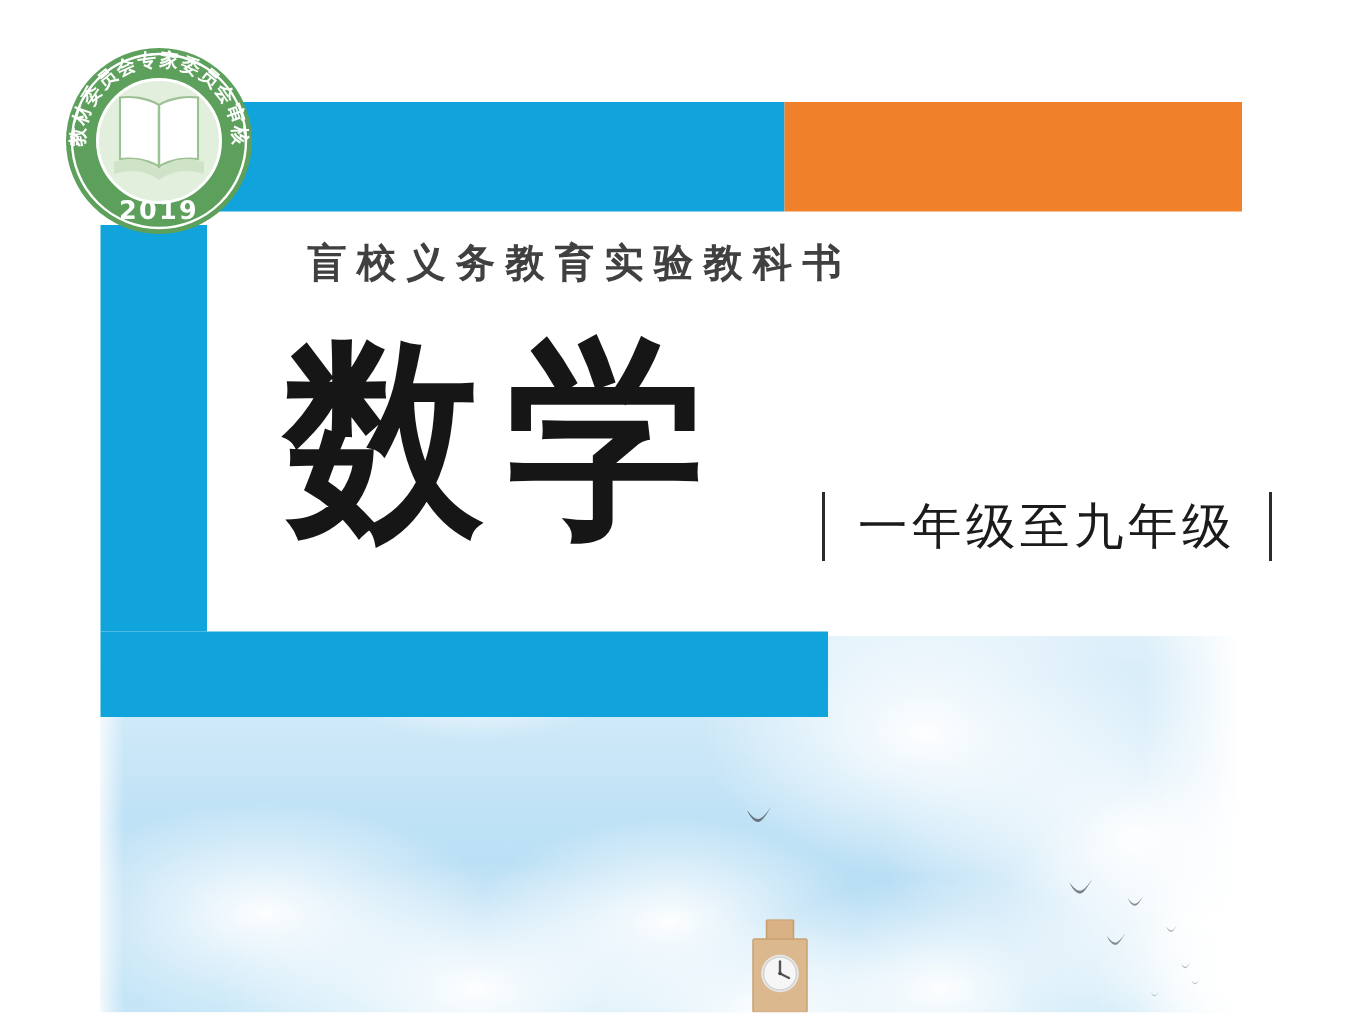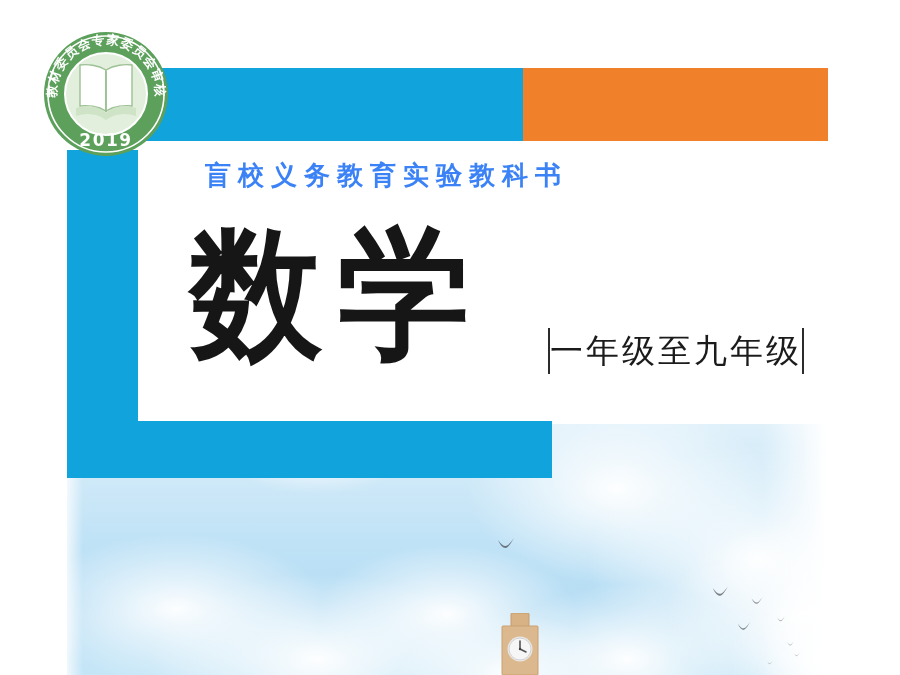--- a/index.html
+++ b/index.html
@@ -83,21 +83,21 @@
     width: 128px; height: 128px;
   }
 
   
   .series-line {
     position: absolute;
     left: 205px;
     top: 158px;
     font-size: 26px;
     letter-spacing: 7px;
-    color: #3b82f6;
+    color: #404040;
     font-weight: 700;
     white-space: nowrap;
     font-family: "Liberation Serif", "DejaVu Serif", serif;
   }
   .subject-title {
     position: absolute;
     left: 190px;
     top: 222px;
     font-size: 132px;
     line-height: 1;
@@ -108,20 +108,21 @@
     font-family: "DejaVu Sans", "Liberation Sans", sans-serif;
     transform: scaleY(1.08);
     transform-origin: left top;
   }
   .grade-range {
     position: absolute;
     left: 548px;
     top: 328px;
     display: flex;
     align-items: center;
+    gap: 22px;
     white-space: nowrap;
   }
   .grade-rule {
     display: block;
     width: 2px;
     height: 46px;
     background: #2b2b2b;
   }
   .grade-text {
     font-size: 33px;

